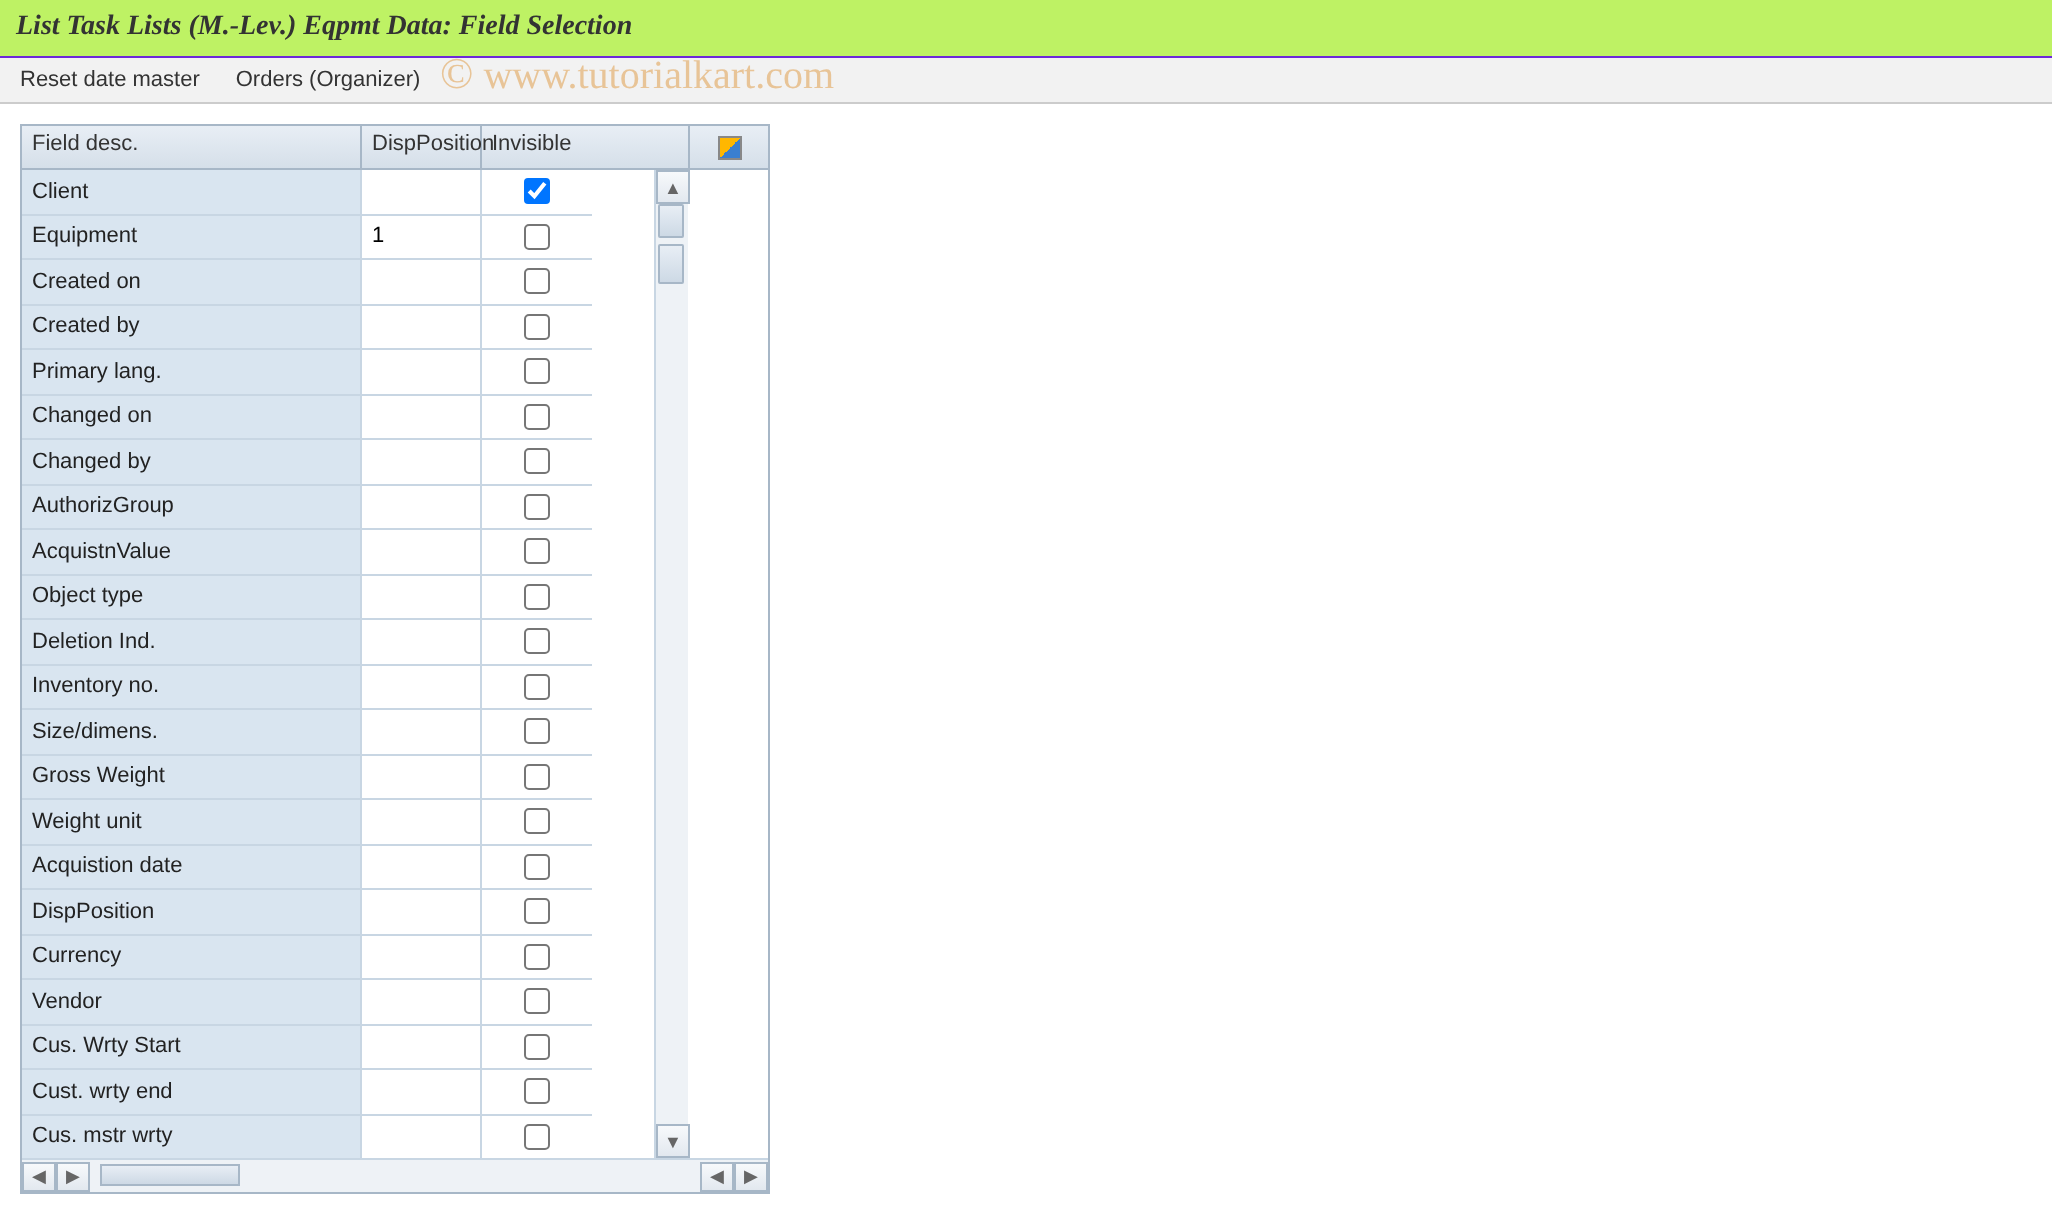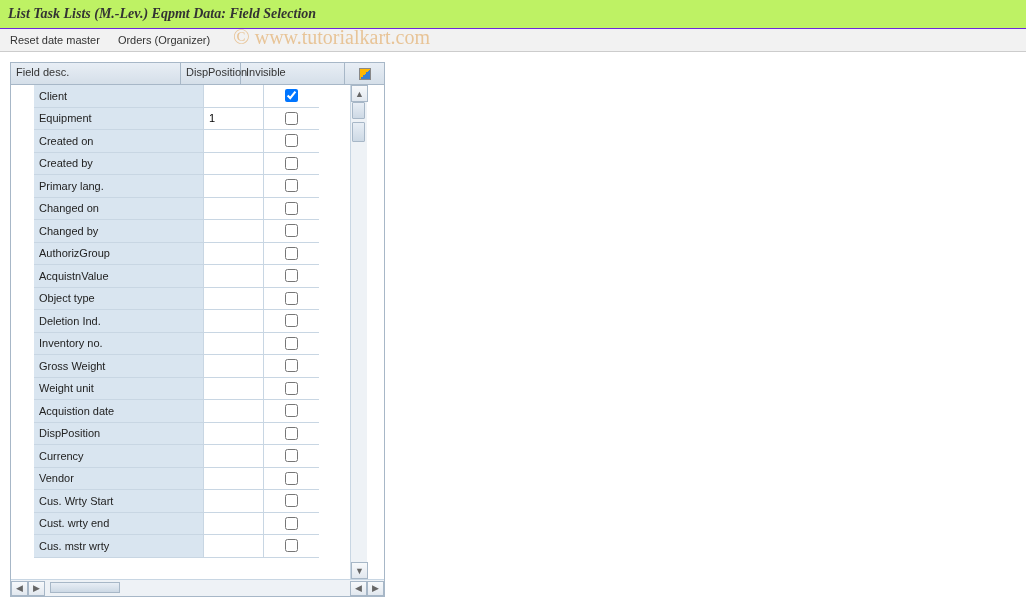--- a/index.html
+++ b/index.html
@@ -73,21 +73,20 @@
     }
     .config-icon {
       width: 12px;
       height: 12px;
       display: inline-block;
       background: linear-gradient(135deg, #ffb700 0%, #ffb700 50%, #3a7fcf 50%, #3a7fcf 100%);
       border: 1px solid #888;
     }
     .table-body-outer {
       display: flex;
-      margin-left: 23px;
     }
     .table-body {
       width: 285px;
       height: 494px;
       overflow: hidden;
     }
     .table-row {
       display: flex;
       height: 22.5px;
       border-bottom: 1px solid #c8d6e3;
@@ -161,21 +160,21 @@
       top:1px;
       width:70px;
       height:11px;
       background: linear-gradient(#e8eef5,#cdd9e5);
       border:1px solid #a7b7c7;
     }
     .hscroll-right-group { display:flex; margin-left:auto; }
     .watermark {
       position: absolute;
       top: 24px;
-      left: 233px;
+      left: 220px;
       font-size: 20px;
       color: rgba(220,140,40,0.45);
       pointer-events: none;
       font-family: Georgia, serif;
     }
     .watermark .copy { font-size: 22px; }
   </style>
 </head>
 <body>
 
@@ -272,20 +271,27 @@
           </div>
           <div class="table-row">
             <div class="td td-desc">Deletion Ind.</div>
             <div class="td td-pos"></div>
             <div class="td td-inv">
               <input type="checkbox" style="">
             </div>
           </div>
           <div class="table-row">
             <div class="td td-desc">Inventory no.</div>
+            <div class="td td-pos"></div>
+            <div class="td td-inv">
+              <input type="checkbox" style="">
+            </div>
+          </div>
+          <div class="table-row">
+            <div class="td td-desc">Size/dimens.</div>
             <div class="td td-pos"></div>
             <div class="td td-inv">
               <input type="checkbox" style="">
             </div>
           </div>
           <div class="table-row">
             <div class="td td-desc">Gross Weight</div>
             <div class="td td-pos"></div>
             <div class="td td-inv">
               <input type="checkbox" style="">

